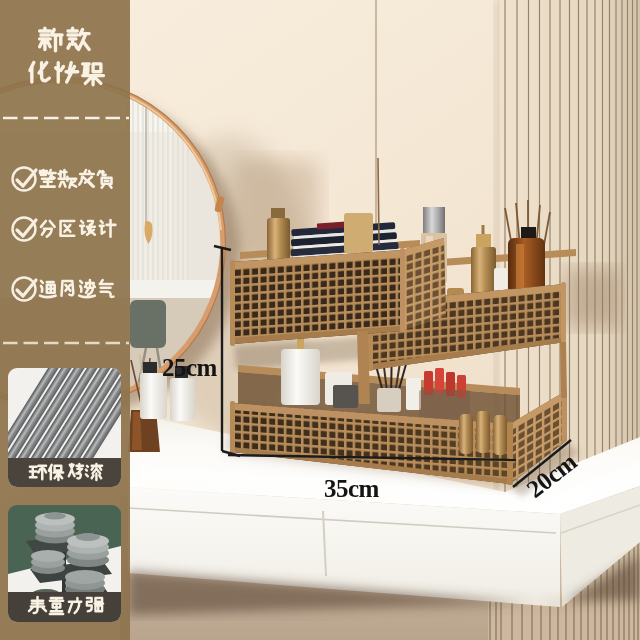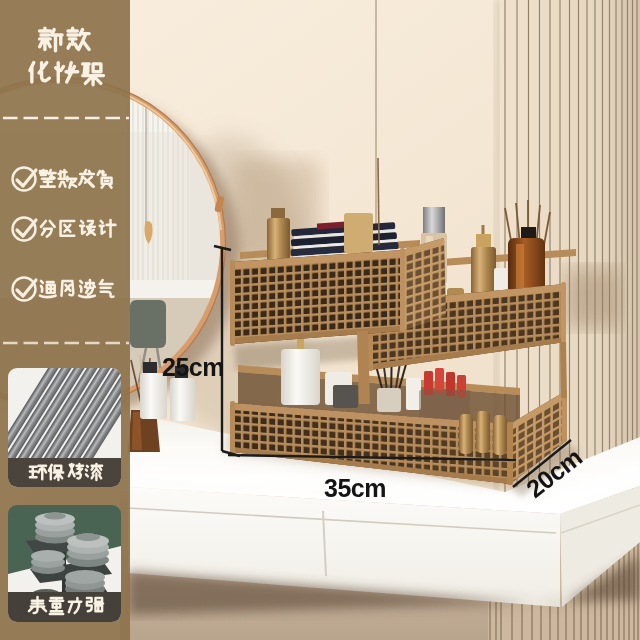--- a/index.html
+++ b/index.html
@@ -1,16 +1,16 @@
 <!DOCTYPE html>
 <html><head>
 <meta charset="utf-8">
 <style>
 html,body{margin:0;padding:0;background:#fff;}
-#stage{position:relative;width:640px;height:640px;overflow:hidden;font-family:Liberation Sans, sans-serif;}
+#stage{position:relative;width:640px;height:640px;overflow:hidden;font-family:Liberation Serif, serif;}
 .cg{fill:none;stroke:#f8f1e4;stroke-width:2.6;stroke-linecap:round;stroke-linejoin:round;}
 </style>
 </head>
 <body>
 <div id="stage">
 <svg width="640" height="640" viewBox="0 0 640 640">
 <defs>
   <linearGradient id="wallg" x1="0" y1="0" x2="0.7" y2="1">
     <stop offset="0" stop-color="#f9eedf"></stop>
           <stop offset="0.5" stop-color="#f4e7d4"></stop>

